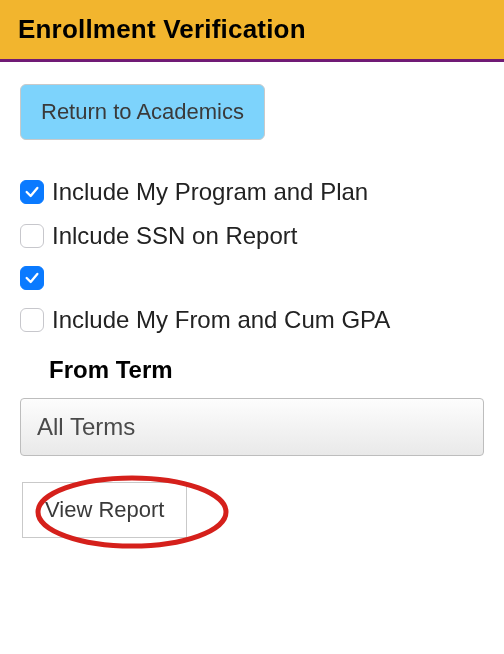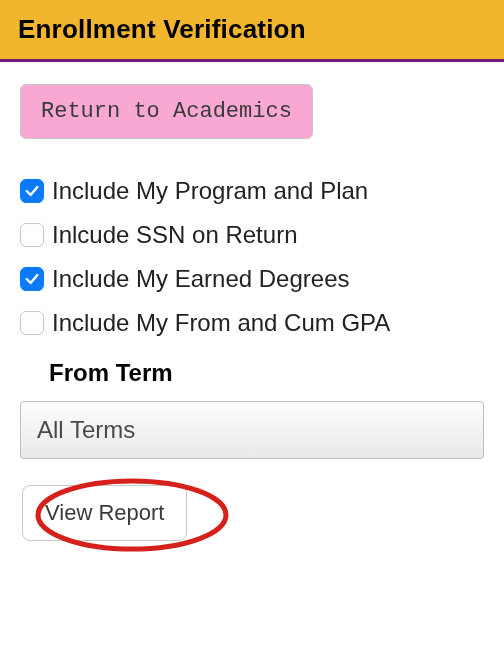--- a/index.html
+++ b/index.html
@@ -23,27 +23,26 @@
     font-weight: 800;
     color: #000;
     letter-spacing: 0.2px;
   }
   .content {
     padding: 22px 20px 0 20px;
   }
   .btn {
     display: inline-block;
     border: 1px solid #c9c9c9;
-    background: #f9a8d4;
+    background: #7dd3fc;
     color: #3a3a3a;
     font-size: 22px;
     padding: 14px 20px;
     border-radius: 6px;
     cursor: pointer;
-    font-family: Liberation Mono, monospace;
   }
   .options {
     margin-top: 38px;
   }
   .option-row {
     display: flex;
     align-items: center;
     gap: 8px;
     margin-bottom: 16px;
   }
@@ -98,21 +97,21 @@
     margin-top: 26px;
     padding-left: 2px;
   }
   .view-report-btn {
     display: inline-block;
     border: 1px solid #c9c9c9;
     background: #fff;
     color: #3a3a3a;
     font-size: 22px;
     padding: 14px 22px;
-    border-radius: 8px;
+    border-radius: 0;
     cursor: pointer;
   }
   .annotation-ellipse {
     position: absolute;
     pointer-events: none;
     left: 12px;
     top: -10px;
     width: 200px;
     height: 80px;
   }
@@ -134,29 +133,28 @@
   <div class="option-row">
         <div class="cbx checked">
           <svg viewBox="0 0 24 24" fill="none" stroke="#fff" stroke-width="3.5" stroke-linecap="round" stroke-linejoin="round">
             <polyline points="4 12 10 18 20 6"></polyline>
           </svg>
         </div>
         <span class="option-label">Include My Program and Plan</span>
       </div>
       <div class="option-row">
         <div class="cbx"></div>
-        <span class="option-label">Inlcude SSN on Return</span>
+        <span class="option-label">Inlcude SSN on Report</span>
       </div>
       <div class="option-row">
         <div class="cbx checked">
           <svg viewBox="0 0 24 24" fill="none" stroke="#fff" stroke-width="3.5" stroke-linecap="round" stroke-linejoin="round">
             <polyline points="4 12 10 18 20 6"></polyline>
           </svg>
         </div>
-        <span class="option-label">Include My Earned Degrees</span>
       </div>
       <div class="option-row">
         <div class="cbx"></div>
         <span class="option-label">Include My From and Cum GPA</span>
       </div>
     </div>
 
   <div class="section-label">From Term</div>
 
   <div class="select">

